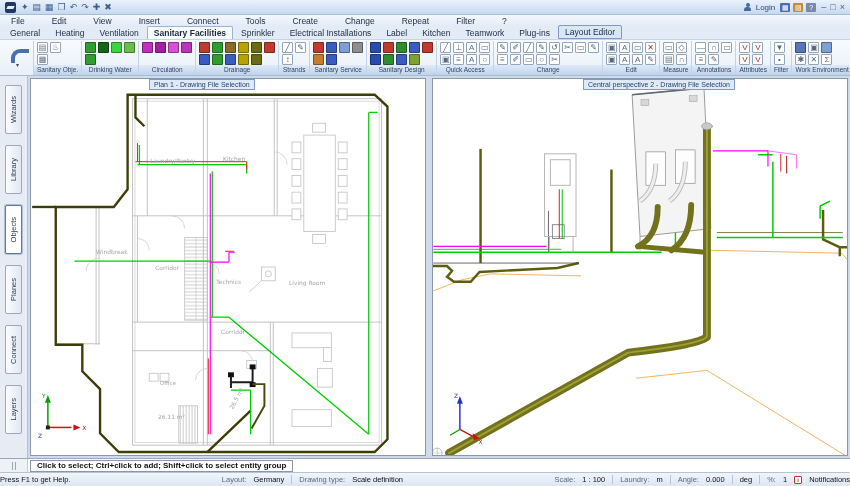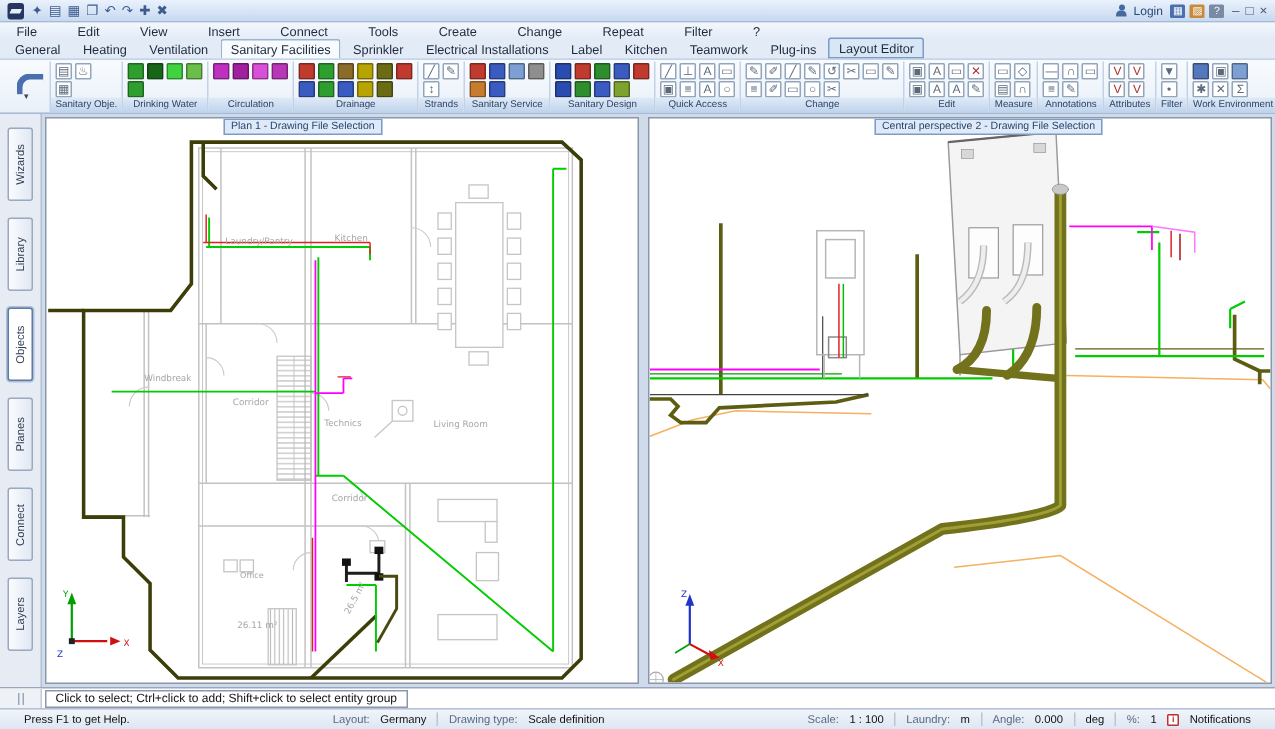--- a/index.html
+++ b/index.html
@@ -20,21 +20,21 @@
   .tbic{width:10px;height:9px;border-radius:1px;font-size:7px;line-height:9px;text-align:center;color:#fff}
   .winctl{display:flex;gap:4px;color:#4e5d77;font-size:9px;line-height:9px}
 
   
   .menubar{height:11px;flex:0 0 11px;background:linear-gradient(#f4f8fd,#e3ebf7);display:flex;align-items:center;padding:0 6px;gap:17px}
   .mitem{font-size:8.5px;color:#1d2a3d;padding:0 5px}
 
   
   .tabsrow{height:13px;flex:0 0 13px;background:#e3ebf7;display:flex;align-items:flex-end;padding:0 3px;gap:1px}
   .rtab{font-size:8.5px;color:#1d2a3d;padding:1px 6px 1px 6px;border:1px solid transparent;border-bottom:none;border-radius:2px 2px 0 0;white-space:nowrap}
-  .rtab.active{background:#f8fbfe;border-color:#9ab4d4;font-weight:normal}
+  .rtab.active{background:#f8fbfe;border-color:#9ab4d4;font-weight:bold}
   .rtab.outlined{border:1px solid #7a9cc8;background:#d9e6f6}
 
   
   .ribbon{height:37px;flex:0 0 37px;background:linear-gradient(#f8fbfe,#e9f0f9);border-top:1px solid #c6d4e8;border-bottom:1px solid #a6bbd6;display:flex;align-items:stretch;padding:1px 0 0 2px;overflow:hidden}
   .bigtool{width:32px;flex:0 0 32px;border-right:1px solid #c3d2e6;display:flex;flex-direction:column;align-items:center;justify-content:center}
   .pipeicon{width:18px;height:14px;border-left:4px solid #4a6fae;border-top:4px solid #4a6fae;border-top-left-radius:9px;margin-left:4px}
   .bigtool .drop{font-size:6px;color:#445;line-height:5px}
   .rgroup{display:flex;flex-direction:column;border-right:1px solid #c3d2e6}
   .rows{flex:1;display:flex;flex-direction:column;gap:1px;padding:1px 3px 0 3px}
   .irow{display:flex;gap:2px;height:11px}
@@ -52,24 +52,24 @@
   .splitter{width:4px;flex:0 0 4px}
   .vpright{flex:1;margin-right:2px}
   .vpwrap svg{position:absolute;left:0;top:0;width:100%;height:100%}
   .vptip{position:absolute;top:0;background:#dfe9f8;border:1px solid #7a9cc8;font-size:7px;line-height:9px;color:#24466e;padding:0 4px;white-space:nowrap;z-index:5}
   svg text{font-family:"DejaVu Sans",sans-serif}
 
   
   .cmdbar{height:14px;flex:0 0 14px;background:#fff;border-top:1px solid #9aa7ba;display:flex;align-items:center}
   .grip{width:28px;flex:0 0 28px;height:100%;background:#eef1f6;border-right:1px solid #c2cbd8;display:flex;align-items:center;justify-content:center;gap:2px}
   .grip i{display:block;width:1px;height:8px;background:#9aa7ba}
-  .prompt{margin-left:2px;border:1px solid #8b97aa;background:#fff;font-size:8px;font-weight:normal;color:#111;line-height:10px;padding:0 6px}
+  .prompt{margin-left:2px;border:1px solid #8b97aa;background:#fff;font-size:8px;font-weight:bold;color:#111;line-height:10px;padding:0 6px}
 
   
-  .statusbar{height:14px;flex:0 0 14px;background:linear-gradient(#f1f5fb,#dde6f2);border-top:1px solid #b5c2d4;display:flex;align-items:center;font-size:7.5px;color:#222;padding:0 16px;gap:7px;white-space:nowrap}
+  .statusbar{height:14px;flex:0 0 14px;background:linear-gradient(#f1f5fb,#dde6f2);border-top:1px solid #b5c2d4;display:flex;align-items:center;font-size:7.5px;color:#222;padding:0 0;gap:7px;white-space:nowrap}
   .slabel{color:#5a6a80}
   .sval{color:#111}
   .sep{width:1px;height:9px;background:#b9c4d4}
   .spacer{flex:1}
   .nicon{display:inline-block;width:8px;height:8px;border:1px solid #c03030;color:#c03030;background:#fff;font-size:6px;line-height:7px;text-align:center;font-weight:bold;border-radius:1px}
 </style>
 </head>
 <body>
 
 <div class="app">

